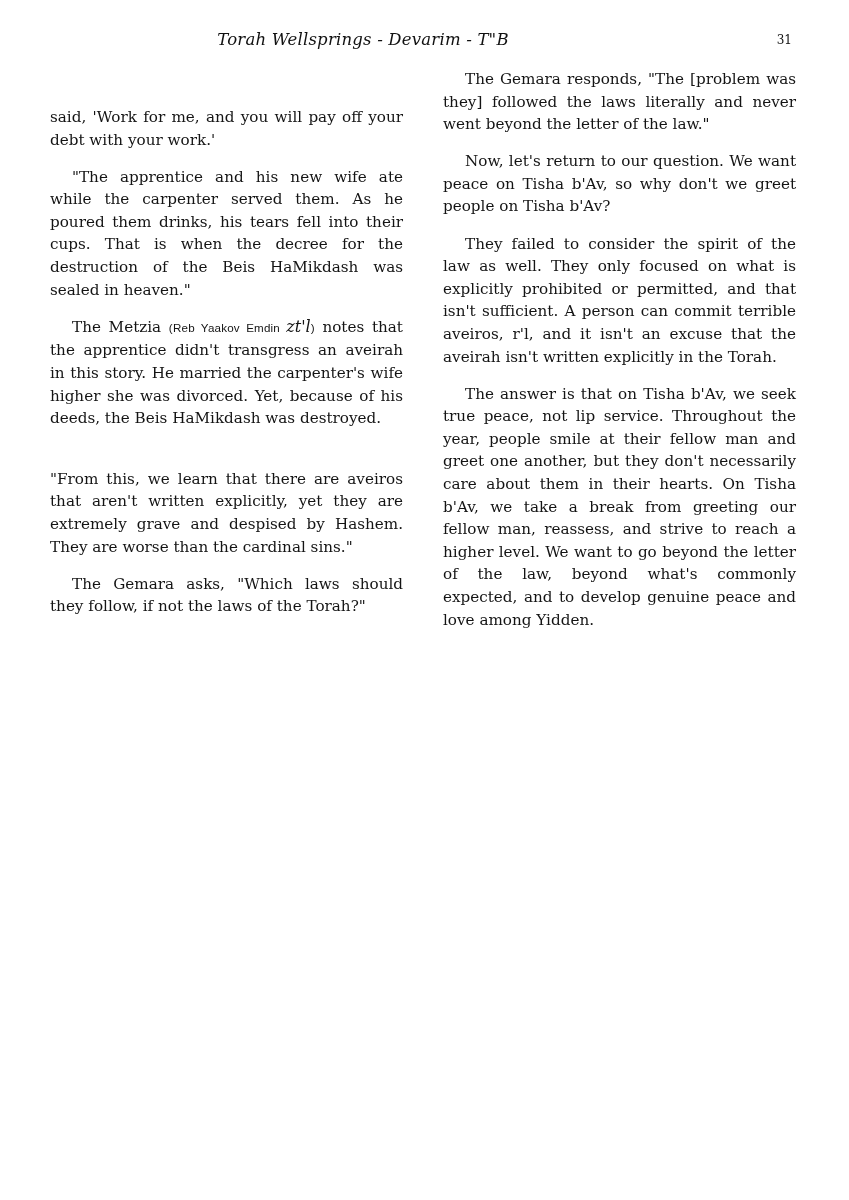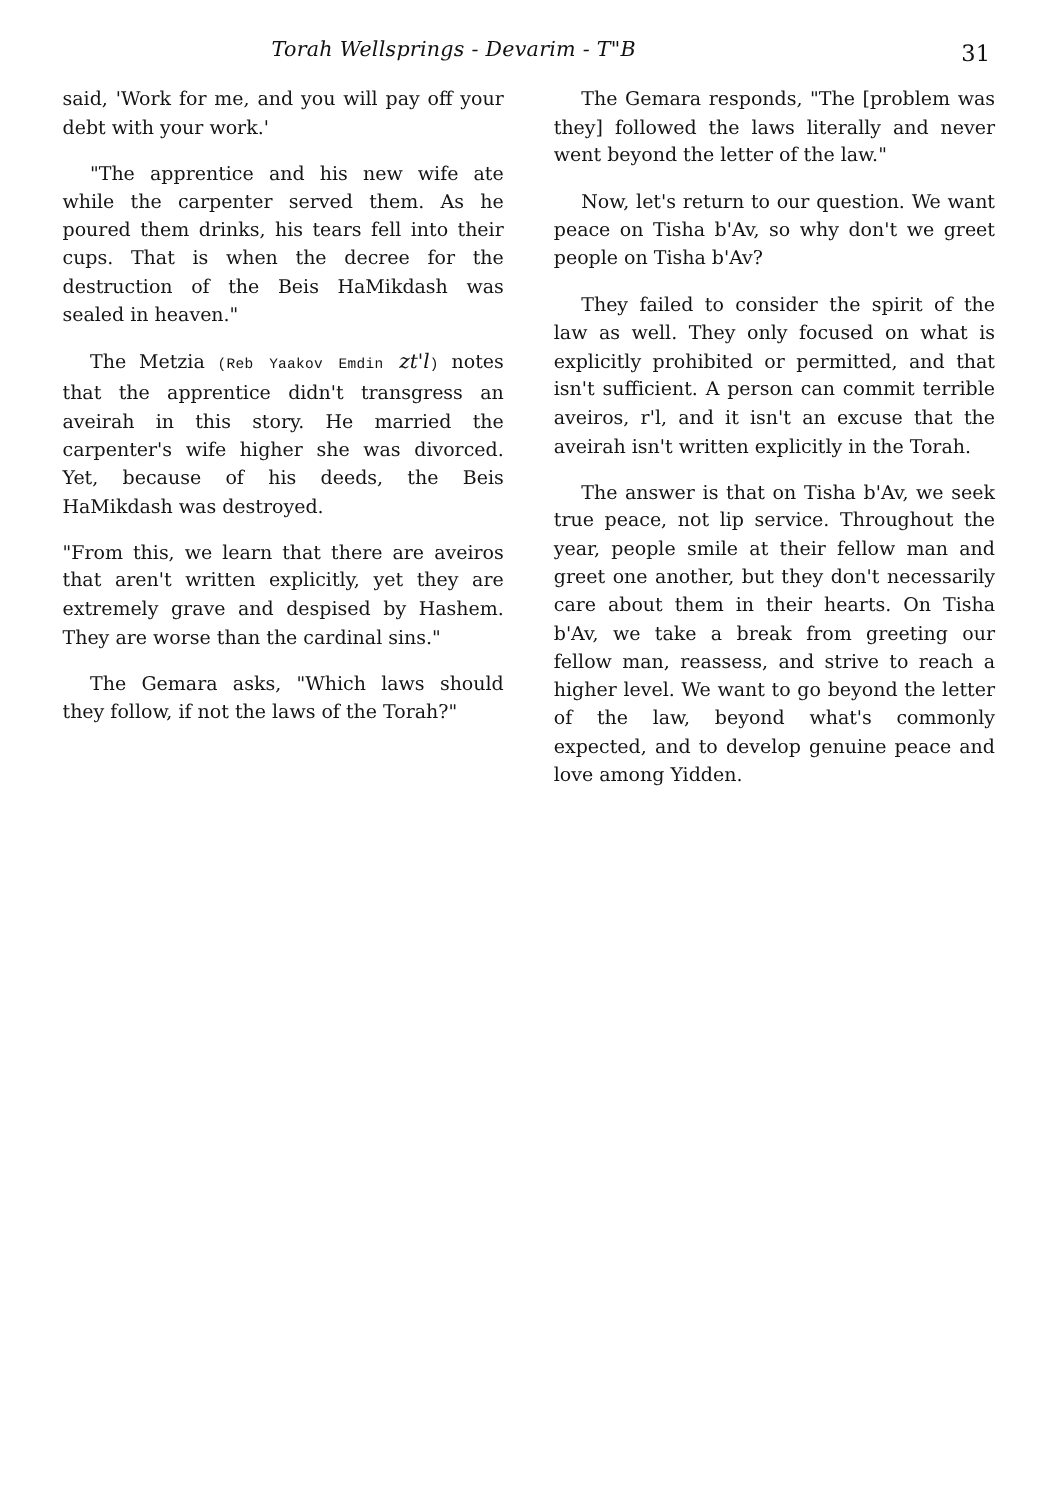--- a/index.html
+++ b/index.html
@@ -35,21 +35,21 @@
     font-style: italic;
     font-size: 16.5px;
     letter-spacing: 0.2px;
     color: #111111;
   }
   .running-head .folio {
     position: absolute;
     right: 57px;
     top: 3px;
     font-family: "DejaVu Serif", serif;
-    font-size: 18px;
+    font-size: 12px;
     color: #111111;
   }
 
   
   .columns {
     position: absolute;
     left: 50px;
     top: 68px;
     width: 750px;
   }
@@ -65,25 +65,25 @@
     margin: 0 0 14.5px 0;
     font-family: "DejaVu Serif", serif;
     font-size: 15.2px;
     line-height: 22.6px;
     text-align: justify;
     text-justify: inter-word;
     color: #141414;
     hyphens: none;
   }
   p.para.indent { text-indent: 22px; }
-  p.para.noindent { text-indent: 0; }
+  p.para.noindent { text-indent: 0; margin-top: 38px; }
 
   .src {
     font-size: 11.6px;
-    font-family: Liberation Mono, monospace;
+    font-family: Liberation Sans, sans-serif;
     letter-spacing: 0.2px;
   }
   .src-italic {
     font-size: 16px;
     font-style: italic;
     font-family: "DejaVu Serif", serif;
   }
 </style>
 </head>
 <body>

